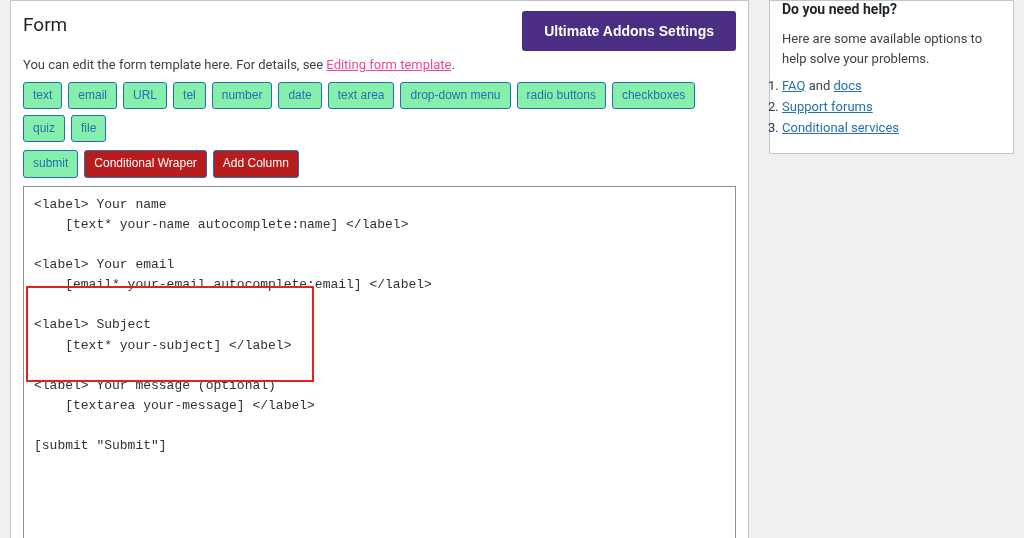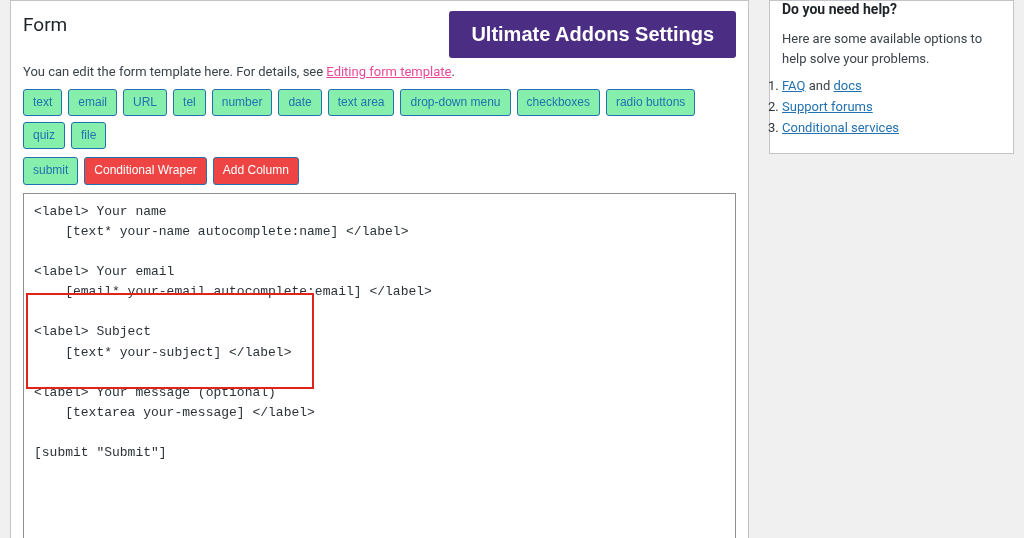--- a/index.html
+++ b/index.html
@@ -48,21 +48,21 @@
       font-size: 19px;
       font-weight: 400;
       color: #1d2327;
       margin-top: 2px;
     }
     .settings-btn {
       background: #4b2e83;
       color: #fff;
       border: none;
       font-weight: 700;
-      font-size: 20px;
+      font-size: 14px;
       padding: 12px 22px;
       border-radius: 3px;
       cursor: pointer;
     }
     .form-desc {
       font-size: 13px;
       color: #3c434a;
       margin-bottom: 10px;
     }
     .form-desc a {
@@ -80,21 +80,21 @@
       background: #86efac;
       border: 1px solid #2271b1;
       color: #2271b1;
       font-size: 12px;
       padding: 3px 9px;
       border-radius: 3px;
       cursor: pointer;
       line-height: 1.6;
     }
     .tag-btn.primary {
-      background: #ef4444;
+      background: #b91c1c;
       color: #fff;
       border-color: #2271b1;
     }
     .code-area-wrap {
       width: 100%;
       position: relative;
     }
     .code-area {
       width: 100%;
       height: 400px;
@@ -158,22 +158,22 @@
         </p>
         <div class="tag-row" id="tags-row1">
             <button class="tag-btn">text</button>
             <button class="tag-btn">email</button>
             <button class="tag-btn">URL</button>
             <button class="tag-btn">tel</button>
             <button class="tag-btn">number</button>
             <button class="tag-btn">date</button>
             <button class="tag-btn">text area</button>
             <button class="tag-btn">drop-down menu</button>
+            <button class="tag-btn">radio buttons</button>
             <button class="tag-btn">checkboxes</button>
-            <button class="tag-btn">radio buttons</button>
             <button class="tag-btn">quiz</button>
             <button class="tag-btn">file</button>
           </div>
         <div class="tag-row" id="tags-row2">
             <button class="tag-btn">submit</button>
             <button class="tag-btn primary">Conditional Wraper</button>
             <button class="tag-btn primary">Add Column</button>
           </div>
         <div class="code-area-wrap">
           <textarea class="code-area" spellcheck="false" style="">&lt;label&gt; Your name

